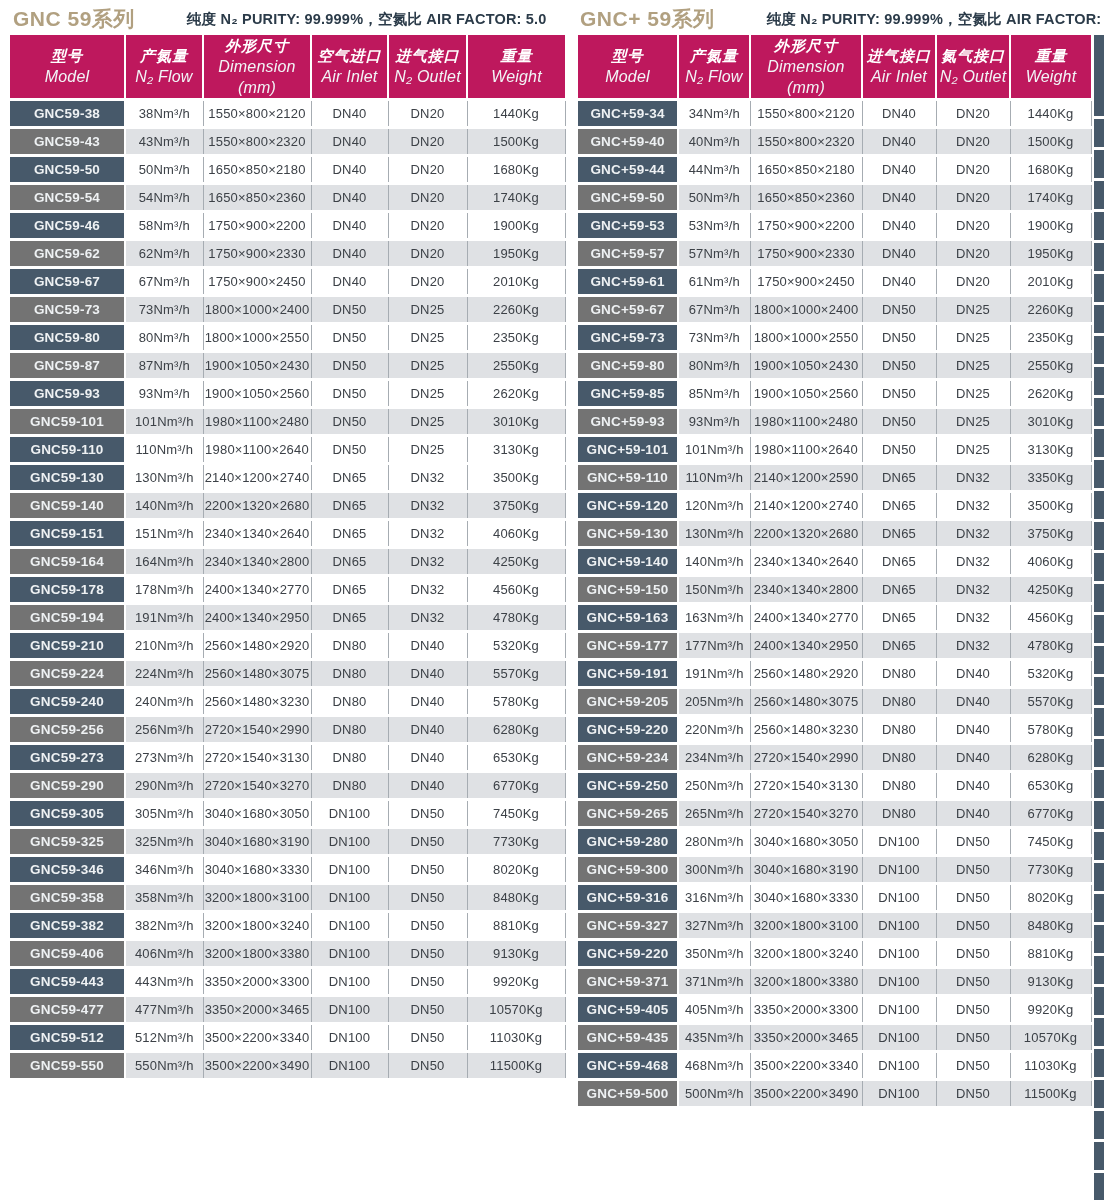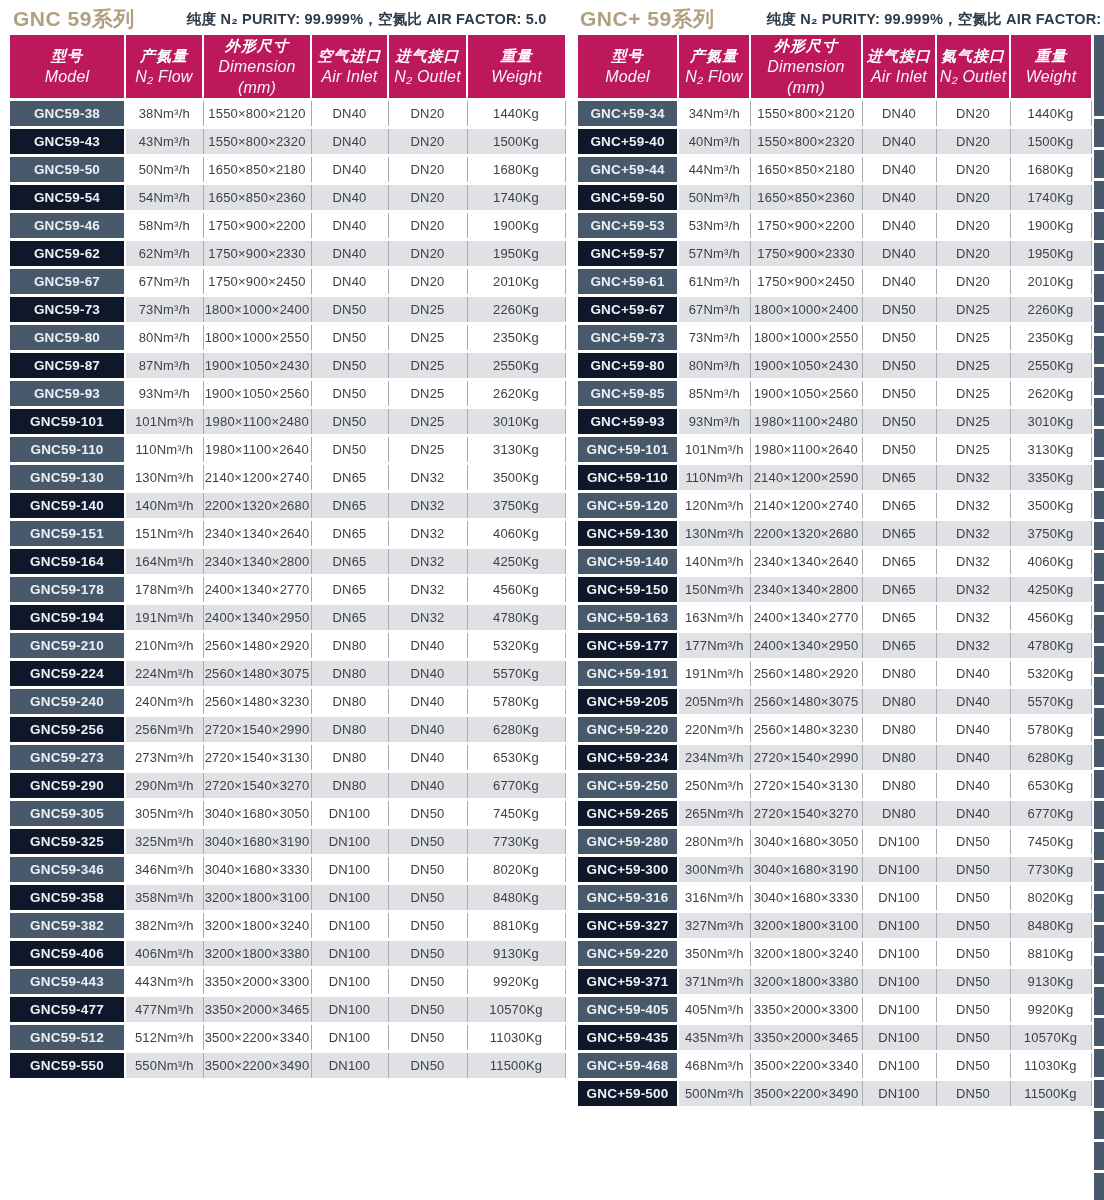--- a/index.html
+++ b/index.html
@@ -21,21 +21,21 @@
   table.spec th:last-child  { border-right:0; }
   .th-zh { font-size:15px; font-weight:bold; letter-spacing:1px; line-height:1.45; }
   .th-en { font-size:16px; font-weight:normal; letter-spacing:.2px; line-height:1.3; color:#f2f5f7; }
 
   
   table.spec td { background:#ffffff; color:#3c4147; font-size:13px; letter-spacing:.2px;
     border-left:1px solid #a6acb2; border-right:1px solid #a6acb2; border-bottom:3px solid #fff; border-top:0; }
   table.spec tr.striped td { background:#dfe1e4; }
   table.spec td.model { background:#47596a; color:#eef1f3; font-weight:bold; font-size:13.5px;
     border-left:0; border-right:2px solid #fff; }
-  table.spec tr.striped td.model { background:#0f172a; }
+  table.spec tr.striped td.model { background:#737373; }
 
   #table-0 { left:10px;  width:555px; }
   #table-1 { left:578px; width:513px; }
   #table-0 col.c1{width:115px} #table-0 col.c2{width:78px} #table-0 col.c3{width:108px}
   #table-0 col.c4{width:77px}  #table-0 col.c5{width:79px} #table-0 col.c6{width:98px}
   #table-1 col.c1{width:100px} #table-1 col.c2{width:72px} #table-1 col.c3{width:112px}
   #table-1 col.c4{width:74px}  #table-1 col.c5{width:74px} #table-1 col.c6{width:81px}
 
   
   .edge-strip { position:absolute; left:1094px; top:0; width:10px; }

